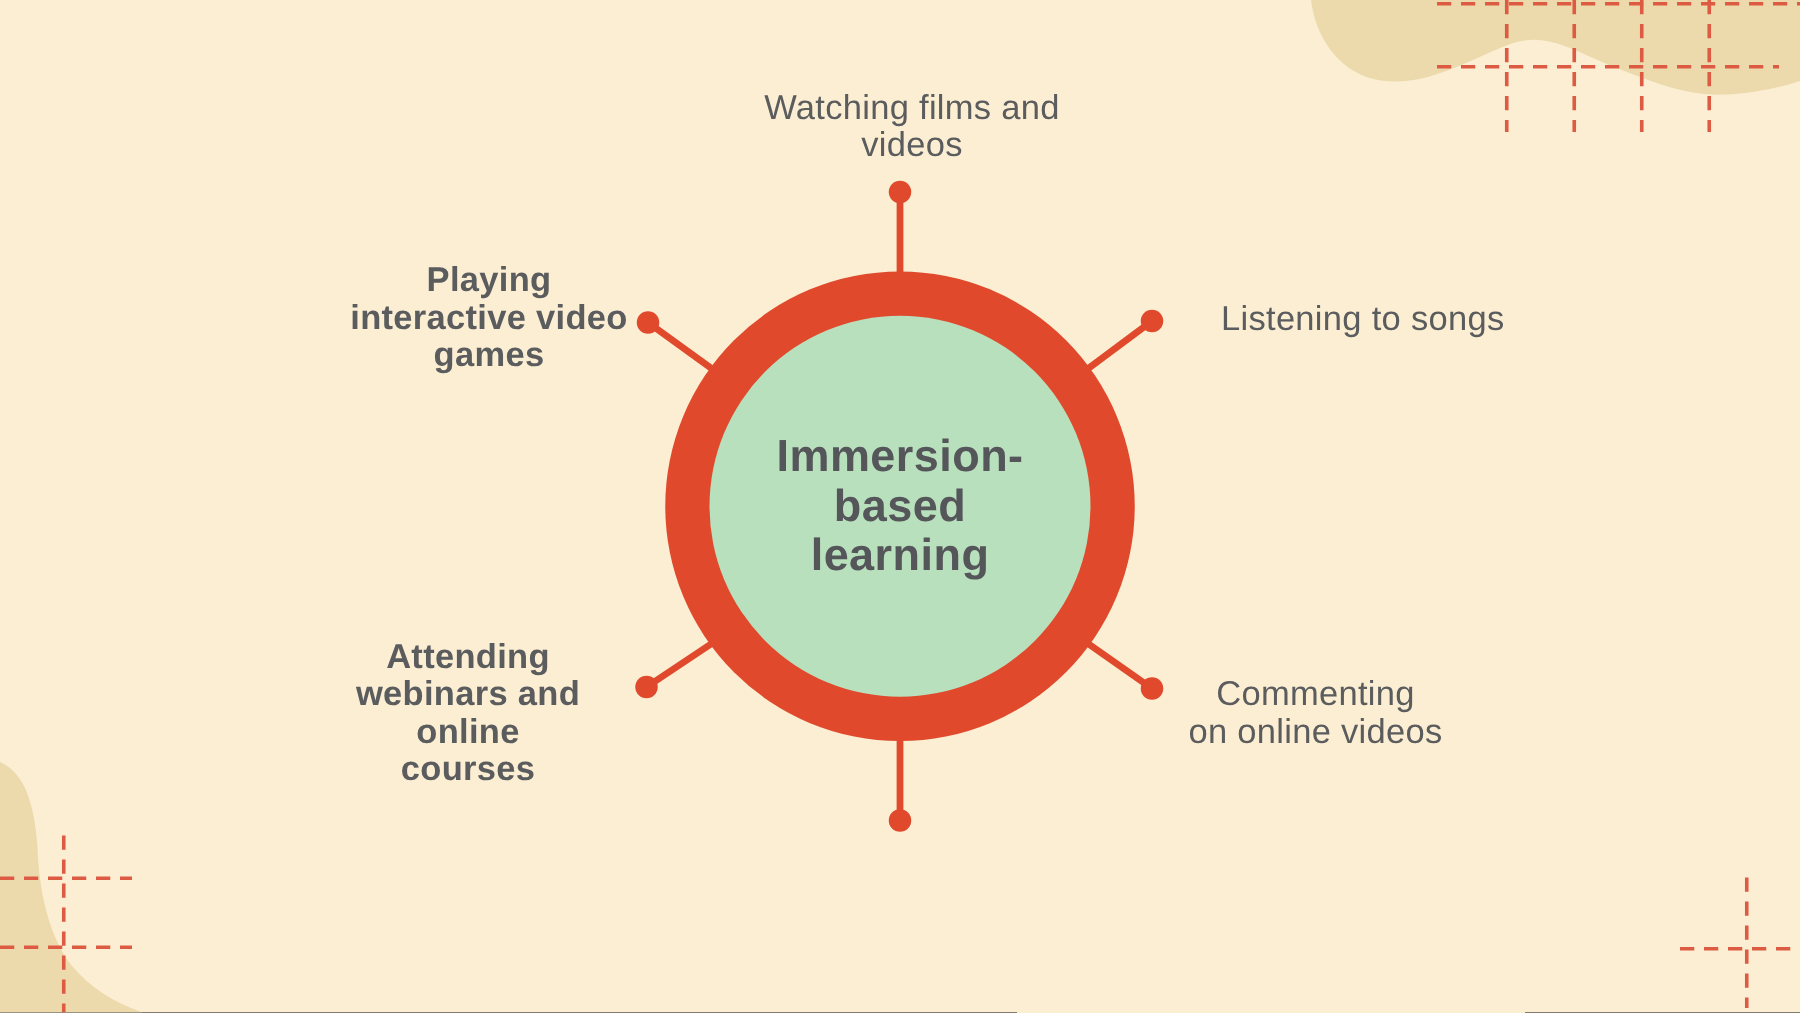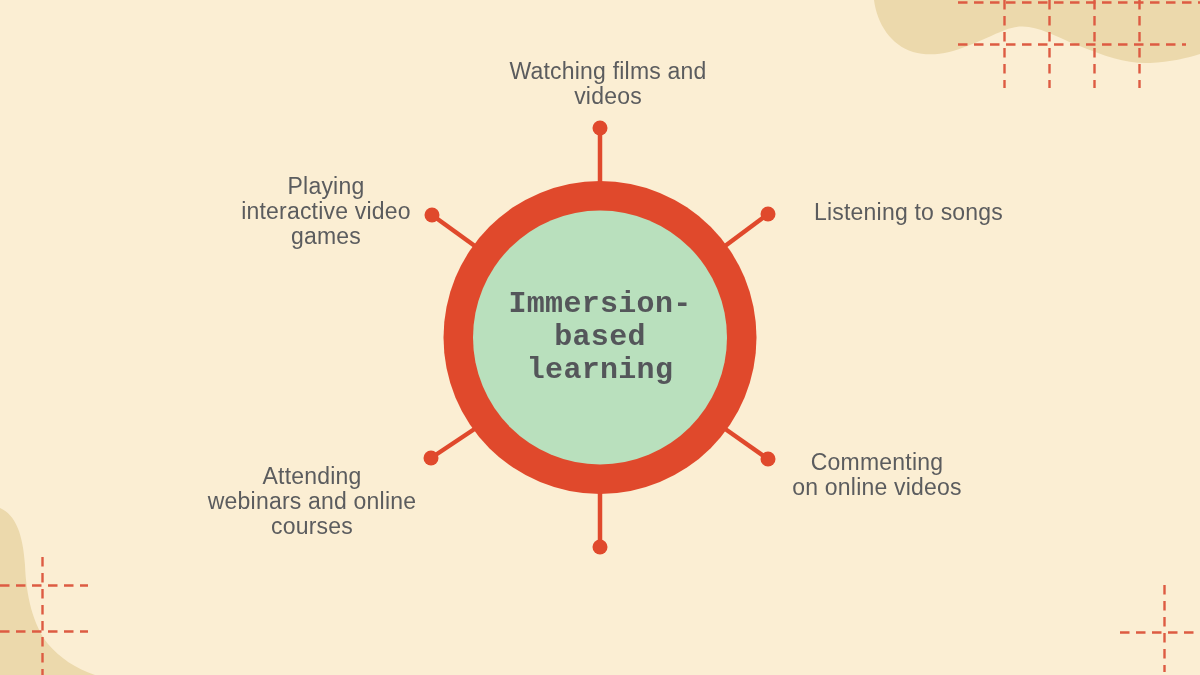--- a/index.html
+++ b/index.html
@@ -21,33 +21,32 @@
     line-height: 25px;
     letter-spacing: 0.2px;
     white-space: pre-line;
     color: #5b5c5e;
   }
   .label.center { text-align: center; }
   .pos-top        { left: 468px; top: 59px;  width: 280px; }
   .pos-upper-right{ left: 814px; top: 200px; width: 210px; text-align: left; }
   .pos-lower-right{ left: 767px; top: 450px; width: 220px; }
   .pos-bottom     { left: 470px; top: 566px; width: 280px; }
-  .pos-lower-left { left: 202px; top: 464px; width: 220px; }
+  .pos-lower-left { left: 202px; top: 425px; width: 220px; font-weight: bold; }
   .pos-upper-left { left: 216px; top: 174px; width: 220px; }
   .center-title {
     position: absolute;
     left: 450px; top: 288px; width: 300px;
     text-align: center;
     font-size: 30px;
     font-weight: bold;
     line-height: 33px;
     letter-spacing: 0.3px;
     white-space: pre-line;
     color: #54565a;
-    font-family: Liberation Mono, monospace;
   }
 </style>
 </head>
 <body>
 
 <div class="stage">
 
   <svg class="scene" width="1200" height="675" viewBox="0 0 1200 675">
 
     <rect x="0" y="0" width="1200" height="675" fill="#fbeed3"></rect>
@@ -109,17 +108,17 @@
   <div class="label pos-upper-right" style="color: rgb(91, 92, 94);">Listening to songs</div>
 
   <div class="label center pos-lower-right" style="color: rgb(91, 92, 94);">Commenting
 on online videos</div>
 
 
   <div class="label center pos-lower-left" style="color: rgb(91, 92, 94);">Attending
 webinars and online
 courses</div>
 
-  <div class="label center pos-upper-left" style="color: rgb(91, 92, 94);">Playing
+  <div class="label center pos-upper-left" style="color: rgb(91, 92, 94); font-weight: bold;">Playing
 interactive video
 games</div>
 
 </div>
 
 </body></html>

